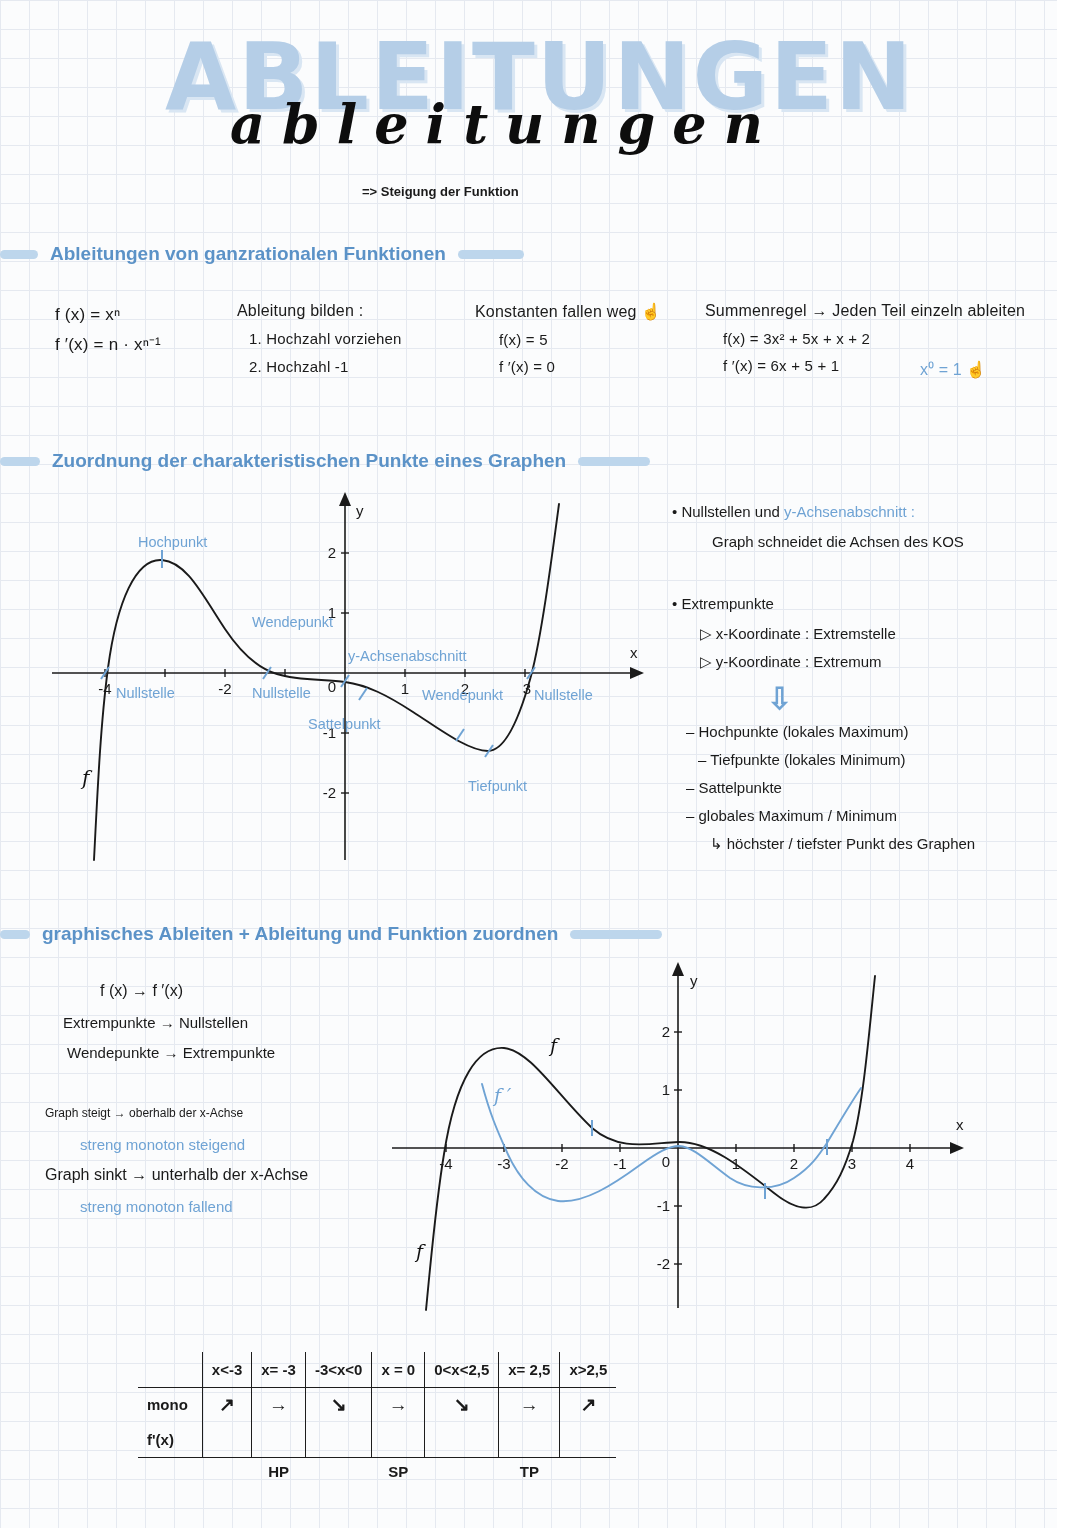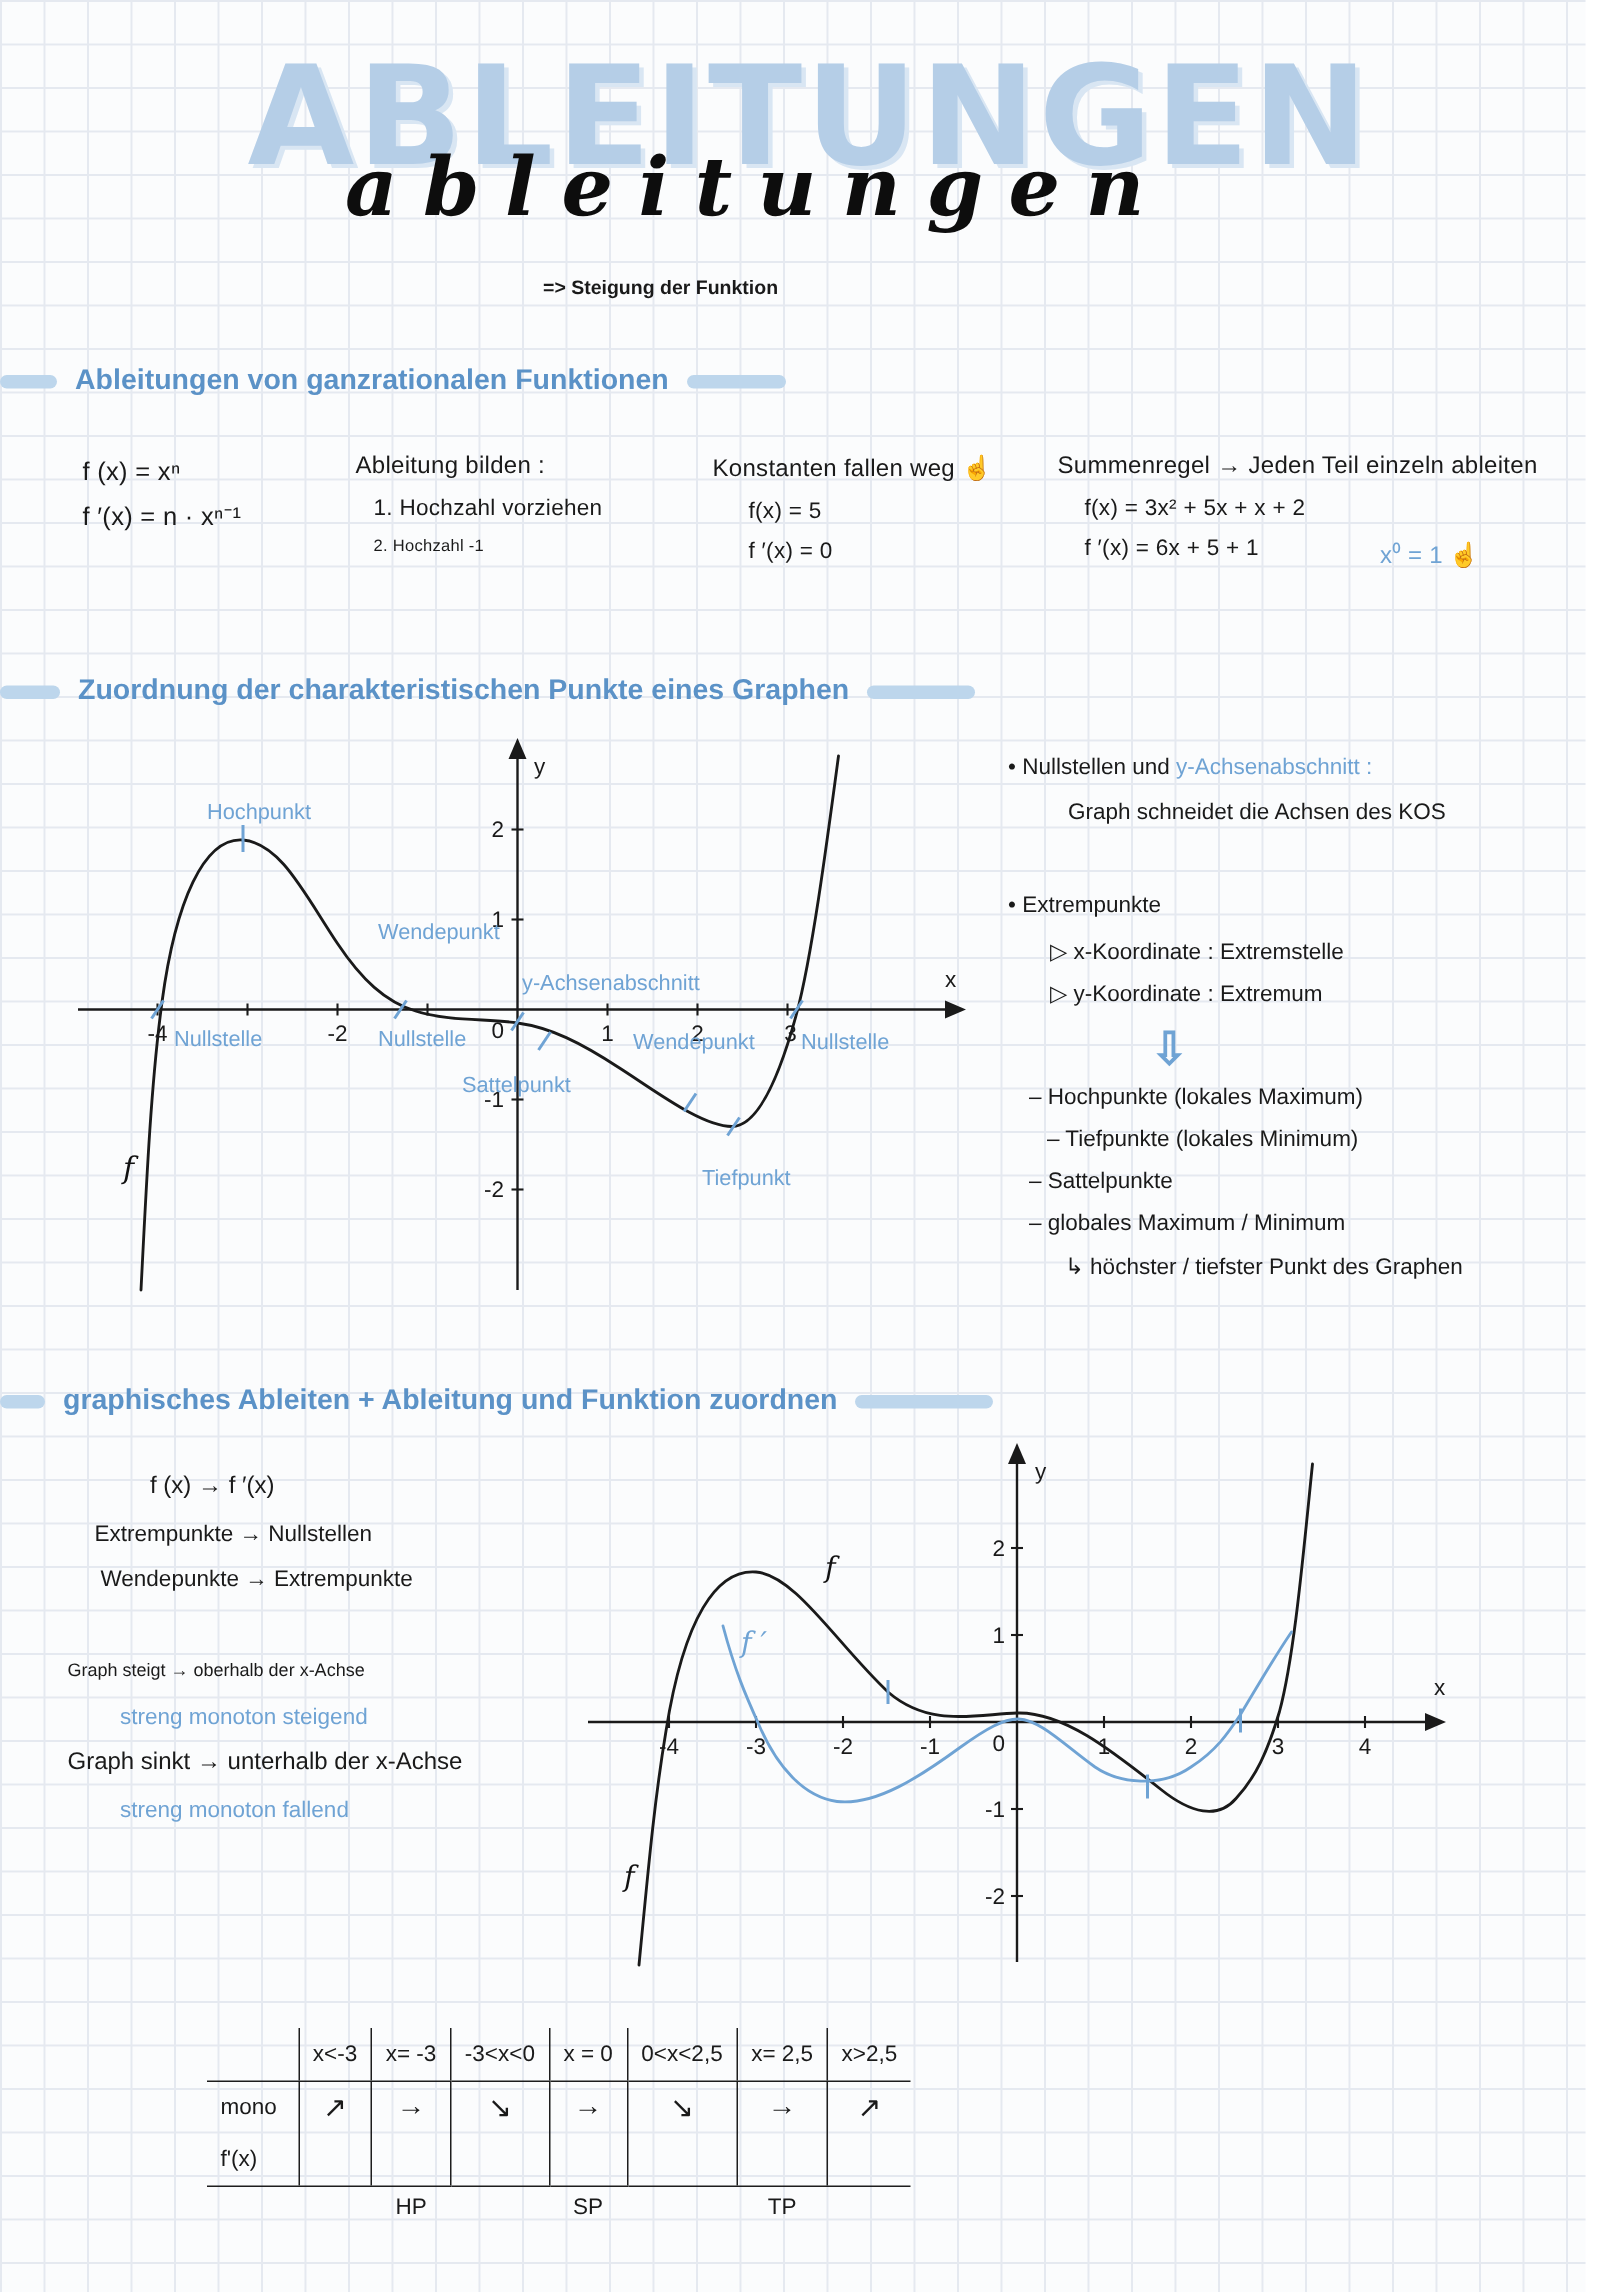--- a/index.html
+++ b/index.html
@@ -37,21 +37,21 @@
 
   
   .glabel { position: absolute; color: #6fa3d4; font-size: 14.5px; white-space: nowrap; }
   .flabel { position: absolute; color: #111; font-size: 20px; font-style: italic; font-family: "DejaVu Serif", serif; }
 
   .notesline { position: absolute; font-size: 15px; white-space: nowrap; }
   .bigarrow { position: absolute; color: #6fa3d4; font-size: 30px; font-weight: bold; }
 
   
   .tbl { border-collapse: collapse; font-size: 15px; }
-  .tbl td { text-align: center; padding: 0 9px; height: 35px; white-space: nowrap; }
+  .tbl td { text-align: center; padding: 0 9px; height: 35px; white-space: nowrap; font-weight: bold; }
   .tbl .vl { border-left: 1.7px solid #1d1d1d; }
   .tbl .hb { border-bottom: 1.7px solid #1d1d1d; }
   .tbl .rl { text-align: left; padding-right: 14px; }
   .tbl .ar { font-size: 19px; }
   .tbl .below td { height: 28px; font-size: 15px; }
 </style>
 </head>
 <body>
 
 <div class="page">
@@ -69,21 +69,21 @@
   </div>
 
   <div class="abs hw" style="left:55px; top:300px; line-height:30px; font-size:17px;">
     <div>f (x)  =  xⁿ</div>
     <div>f ′(x)  =  n · xⁿ⁻¹</div>
   </div>
 
   <div class="abs hw" style="left:237px; top:302px;">
     <div>Ableitung bilden :</div>
     <div style="margin:10px 0 0 12px; font-size:15px;">1. Hochzahl vorziehen</div>
-    <div style="margin:11px 0 0 12px; font-size:11px;">2. Hochzahl  -1</div>
+    <div style="margin:11px 0 0 12px; font-size:15px;">2. Hochzahl  -1</div>
   </div>
 
   <div class="abs hw" style="left:475px; top:302px;">
     <div>Konstanten fallen weg ☝</div>
     <div style="margin:10px 0 0 24px; font-size:15px;">f(x) = 5</div>
     <div style="margin:10px 0 0 24px; font-size:15px;">f ′(x) = 0</div>
   </div>
 
   <div class="abs hw" style="left:705px; top:302px;">
     <div>Summenregel → Jeden Teil einzeln ableiten</div>

